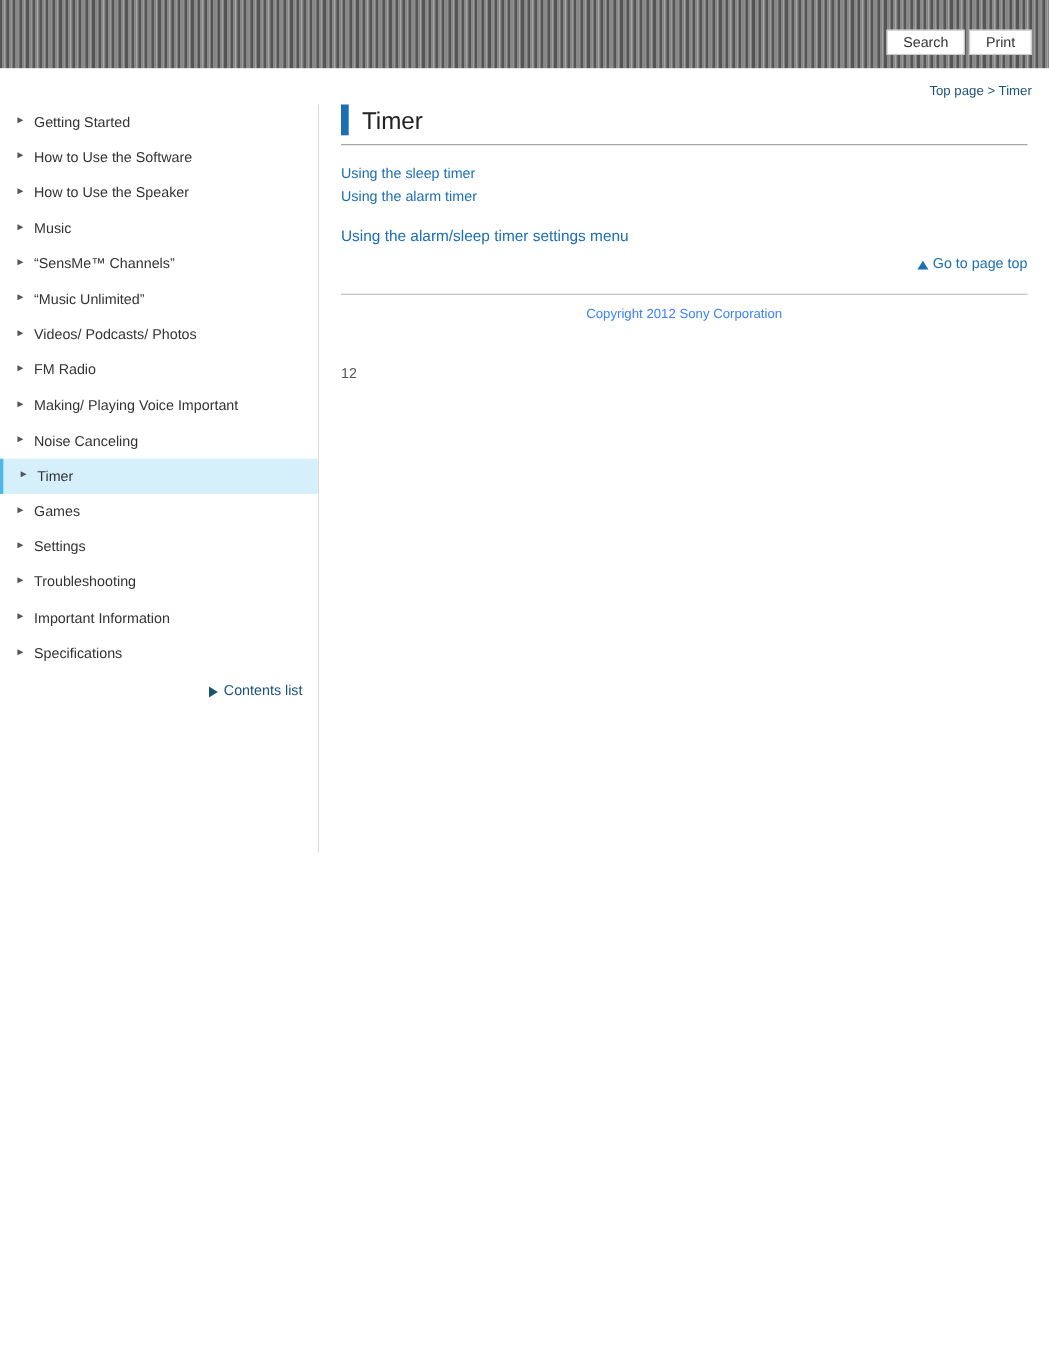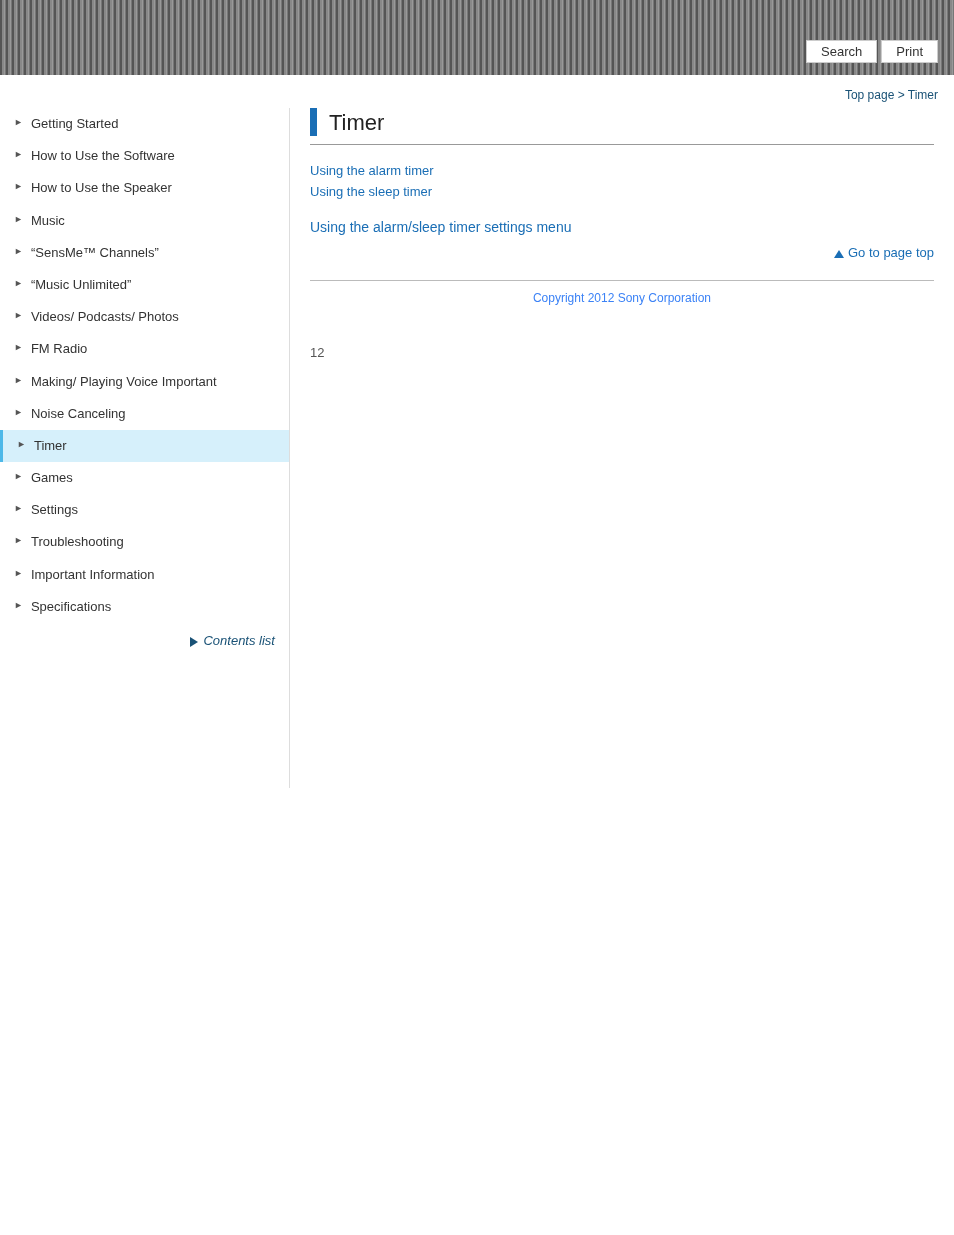--- a/index.html
+++ b/index.html
@@ -1,21 +1,21 @@
 <!DOCTYPE html>
 <html><head>
   <meta charset="utf-8">
   <style>
     * { margin: 0; padding: 0; box-sizing: border-box; }
     body { font-family: Arial, sans-serif; font-size: 13px; color: #333; background: #fff; width: 954px; min-height: 1235px; }
 
     
     .header {
       background: repeating-linear-gradient(90deg, #555 0px, #555 2px, #888 2px, #888 4px, #aaa 4px, #666 6px);
-      height: 75px;
+      height: 62px;
       position: relative;
     }
     .header-buttons {
       position: absolute;
       right: 16px;
       bottom: 12px;
       display: flex;
       gap: 4px;
     }
     .header-btn {
@@ -73,21 +73,20 @@
     .sidebar-item .label { flex: 1; line-height: 1.4; }
 
     .contents-list {
       text-align: right;
       padding: 10px 14px 6px 0;
     }
     .contents-list a {
       color: #1a5276;
       text-decoration: none;
       font-size: 13px;
-      font-style: italic;
     }
     .contents-list .arrow-right {
       display: inline-block;
       width: 0;
       height: 0;
       border-top: 5px solid transparent;
       border-bottom: 5px solid transparent;
       border-left: 8px solid #1a5276;
       margin-right: 5px;
       vertical-align: middle;
@@ -274,22 +273,22 @@
     </div>
   </div>
 
   <div class="main">
     <div class="page-title-section">
       <div class="blue-bar"></div>
       <h1 class="page-title">Timer</h1>
     </div>
 
     <div class="content-links" id="links-group1">
+        <a href="#">Using the sleep timer</a>
         <a href="#">Using the alarm timer</a>
-        <a href="#">Using the sleep timer</a>
       </div>
 
     <div class="content-links-section2" id="links-group2">
         <a href="#">Using the alarm/sleep timer settings menu</a>
       </div>
 
     <div class="go-to-top">
       <a href="#">
         <span class="triangle"></span><span>Go to page top</span>
       </a>

